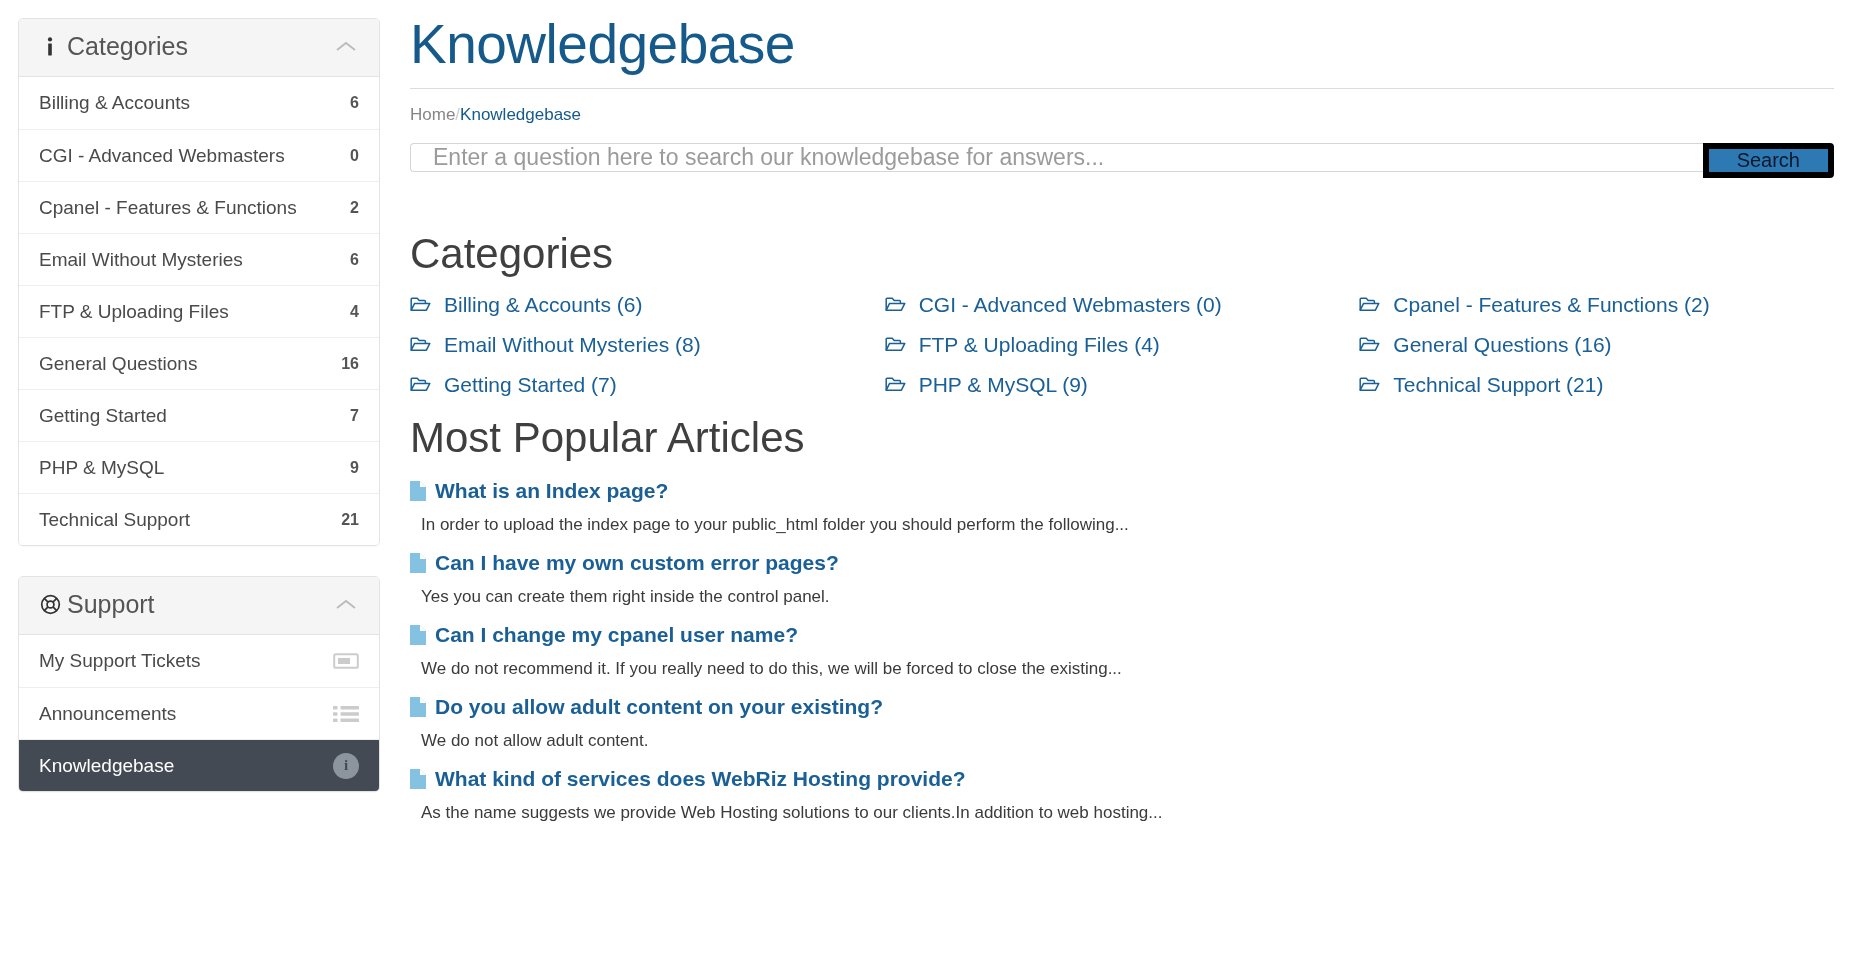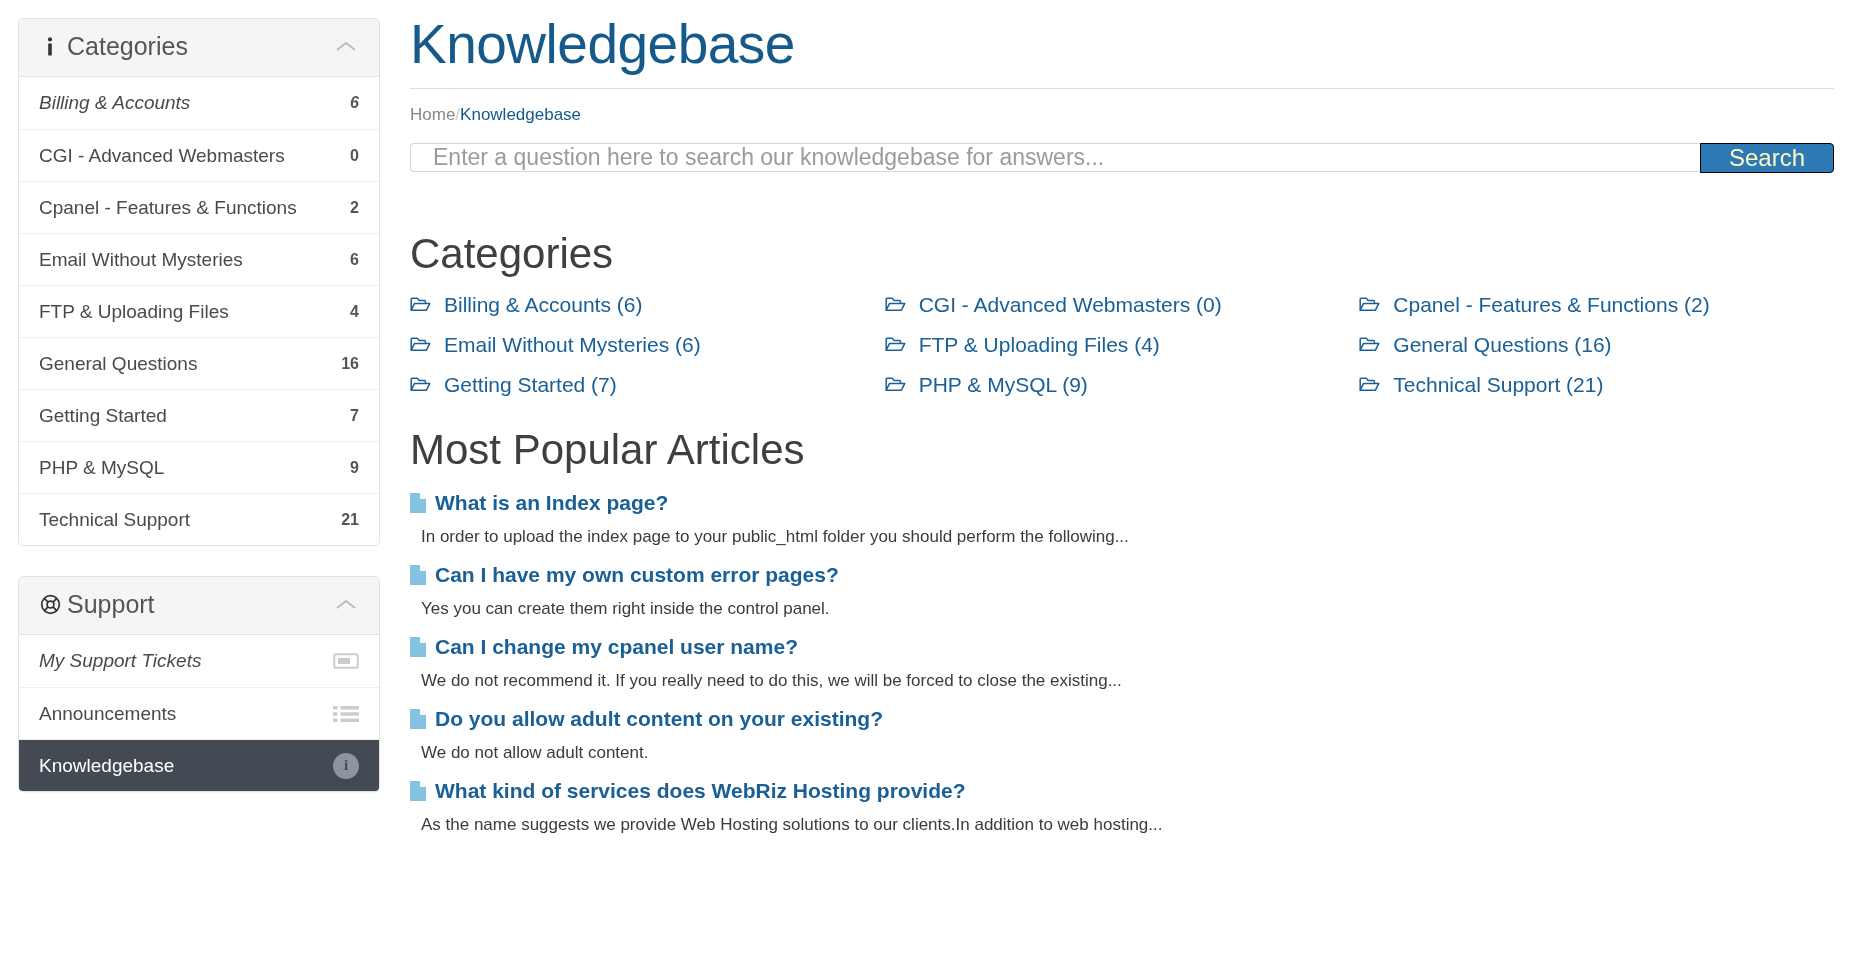--- a/index.html
+++ b/index.html
@@ -72,21 +72,21 @@
     padding: 0 20px;
     height: 52px;
     display: flex;
     align-items: center;
     justify-content: space-between;
     font-size: 19px;
     color: #4a4a4a;
     cursor: pointer;
     background: #fff;
   }
-  .panel-list li:first-child { border-top: none; font-style: italic; }
+  .panel-list li:first-child { border-top: none; }
   .panel-list li .item-label { font-weight: 400; }
   .panel-list li .badge-count {
     font-size: 16px;
     color: #555;
     font-weight: 700;
   }
   
   .support-list li { font-size: 19px; color: #4a4a4a; }
   .support-list li.active {
     background: #434a54;
@@ -155,37 +155,37 @@
     font-size: 23px;
     color: #555;
     font-family: "Liberation Sans", sans-serif;
     outline: none;
     background: #fff;
   }
   .search-input::placeholder { color: #9b9b9b; }
   .search-btn {
     flex: 0 0 auto;
     background: #2d79b4;
-    border: 1px solid #000000;
+    border: 6px solid #000000;
     border-radius: 0 4px 4px 0;
-    color: #fef9c3;
-    font-size: 24px;
+    color: #0f172a;
+    font-size: 20px;
     padding: 0 28px;
     cursor: pointer;
     font-family: "Liberation Sans", sans-serif;
   }
 
   h2.section-title {
     font-size: 42px;
     font-weight: 400;
     color: #3f3f3f;
     margin: 28px 0 16px 0;
     line-height: 1.1;
   }
-  h2.section-title.articles { margin-top: 30px; margin-bottom: 18px; }
+  h2.section-title.articles { margin-top: 18px; margin-bottom: 18px; }
 
   .cat-grid {
     display: grid;
     grid-template-columns: repeat(3, 1fr);
     row-gap: 16px;
     column-gap: 0;
   }
   .cat-link {
     display: flex;
     align-items: center;
@@ -377,21 +377,21 @@
         </span>
         <span>Cpanel - Features &amp; Functions (2)</span>
       </a>
       <a class="cat-link">
         <span class="folder-icon">
           <svg width="21" height="17" viewBox="0 0 21 17" fill="none" stroke="#1a6096" stroke-width="1.5" stroke-linejoin="round">
             <path d="M1.2 14.2 V3.2 a1 1 0 0 1 1-1 h5 l2 2.2 h5.2 a1 1 0 0 1 1 1 v1.6"></path>
             <path d="M1.2 14.2 L4.6 7.4 h15.2 l-3.4 6.8 Z"></path>
           </svg>
         </span>
-        <span>Email Without Mysteries (6)</span>
+        <span>Email Without Mysteries (8)</span>
       </a>
       <a class="cat-link">
         <span class="folder-icon">
           <svg width="21" height="17" viewBox="0 0 21 17" fill="none" stroke="#1a6096" stroke-width="1.5" stroke-linejoin="round">
             <path d="M1.2 14.2 V3.2 a1 1 0 0 1 1-1 h5 l2 2.2 h5.2 a1 1 0 0 1 1 1 v1.6"></path>
             <path d="M1.2 14.2 L4.6 7.4 h15.2 l-3.4 6.8 Z"></path>
           </svg>
         </span>
         <span>FTP &amp; Uploading Files (4)</span>
       </a>

